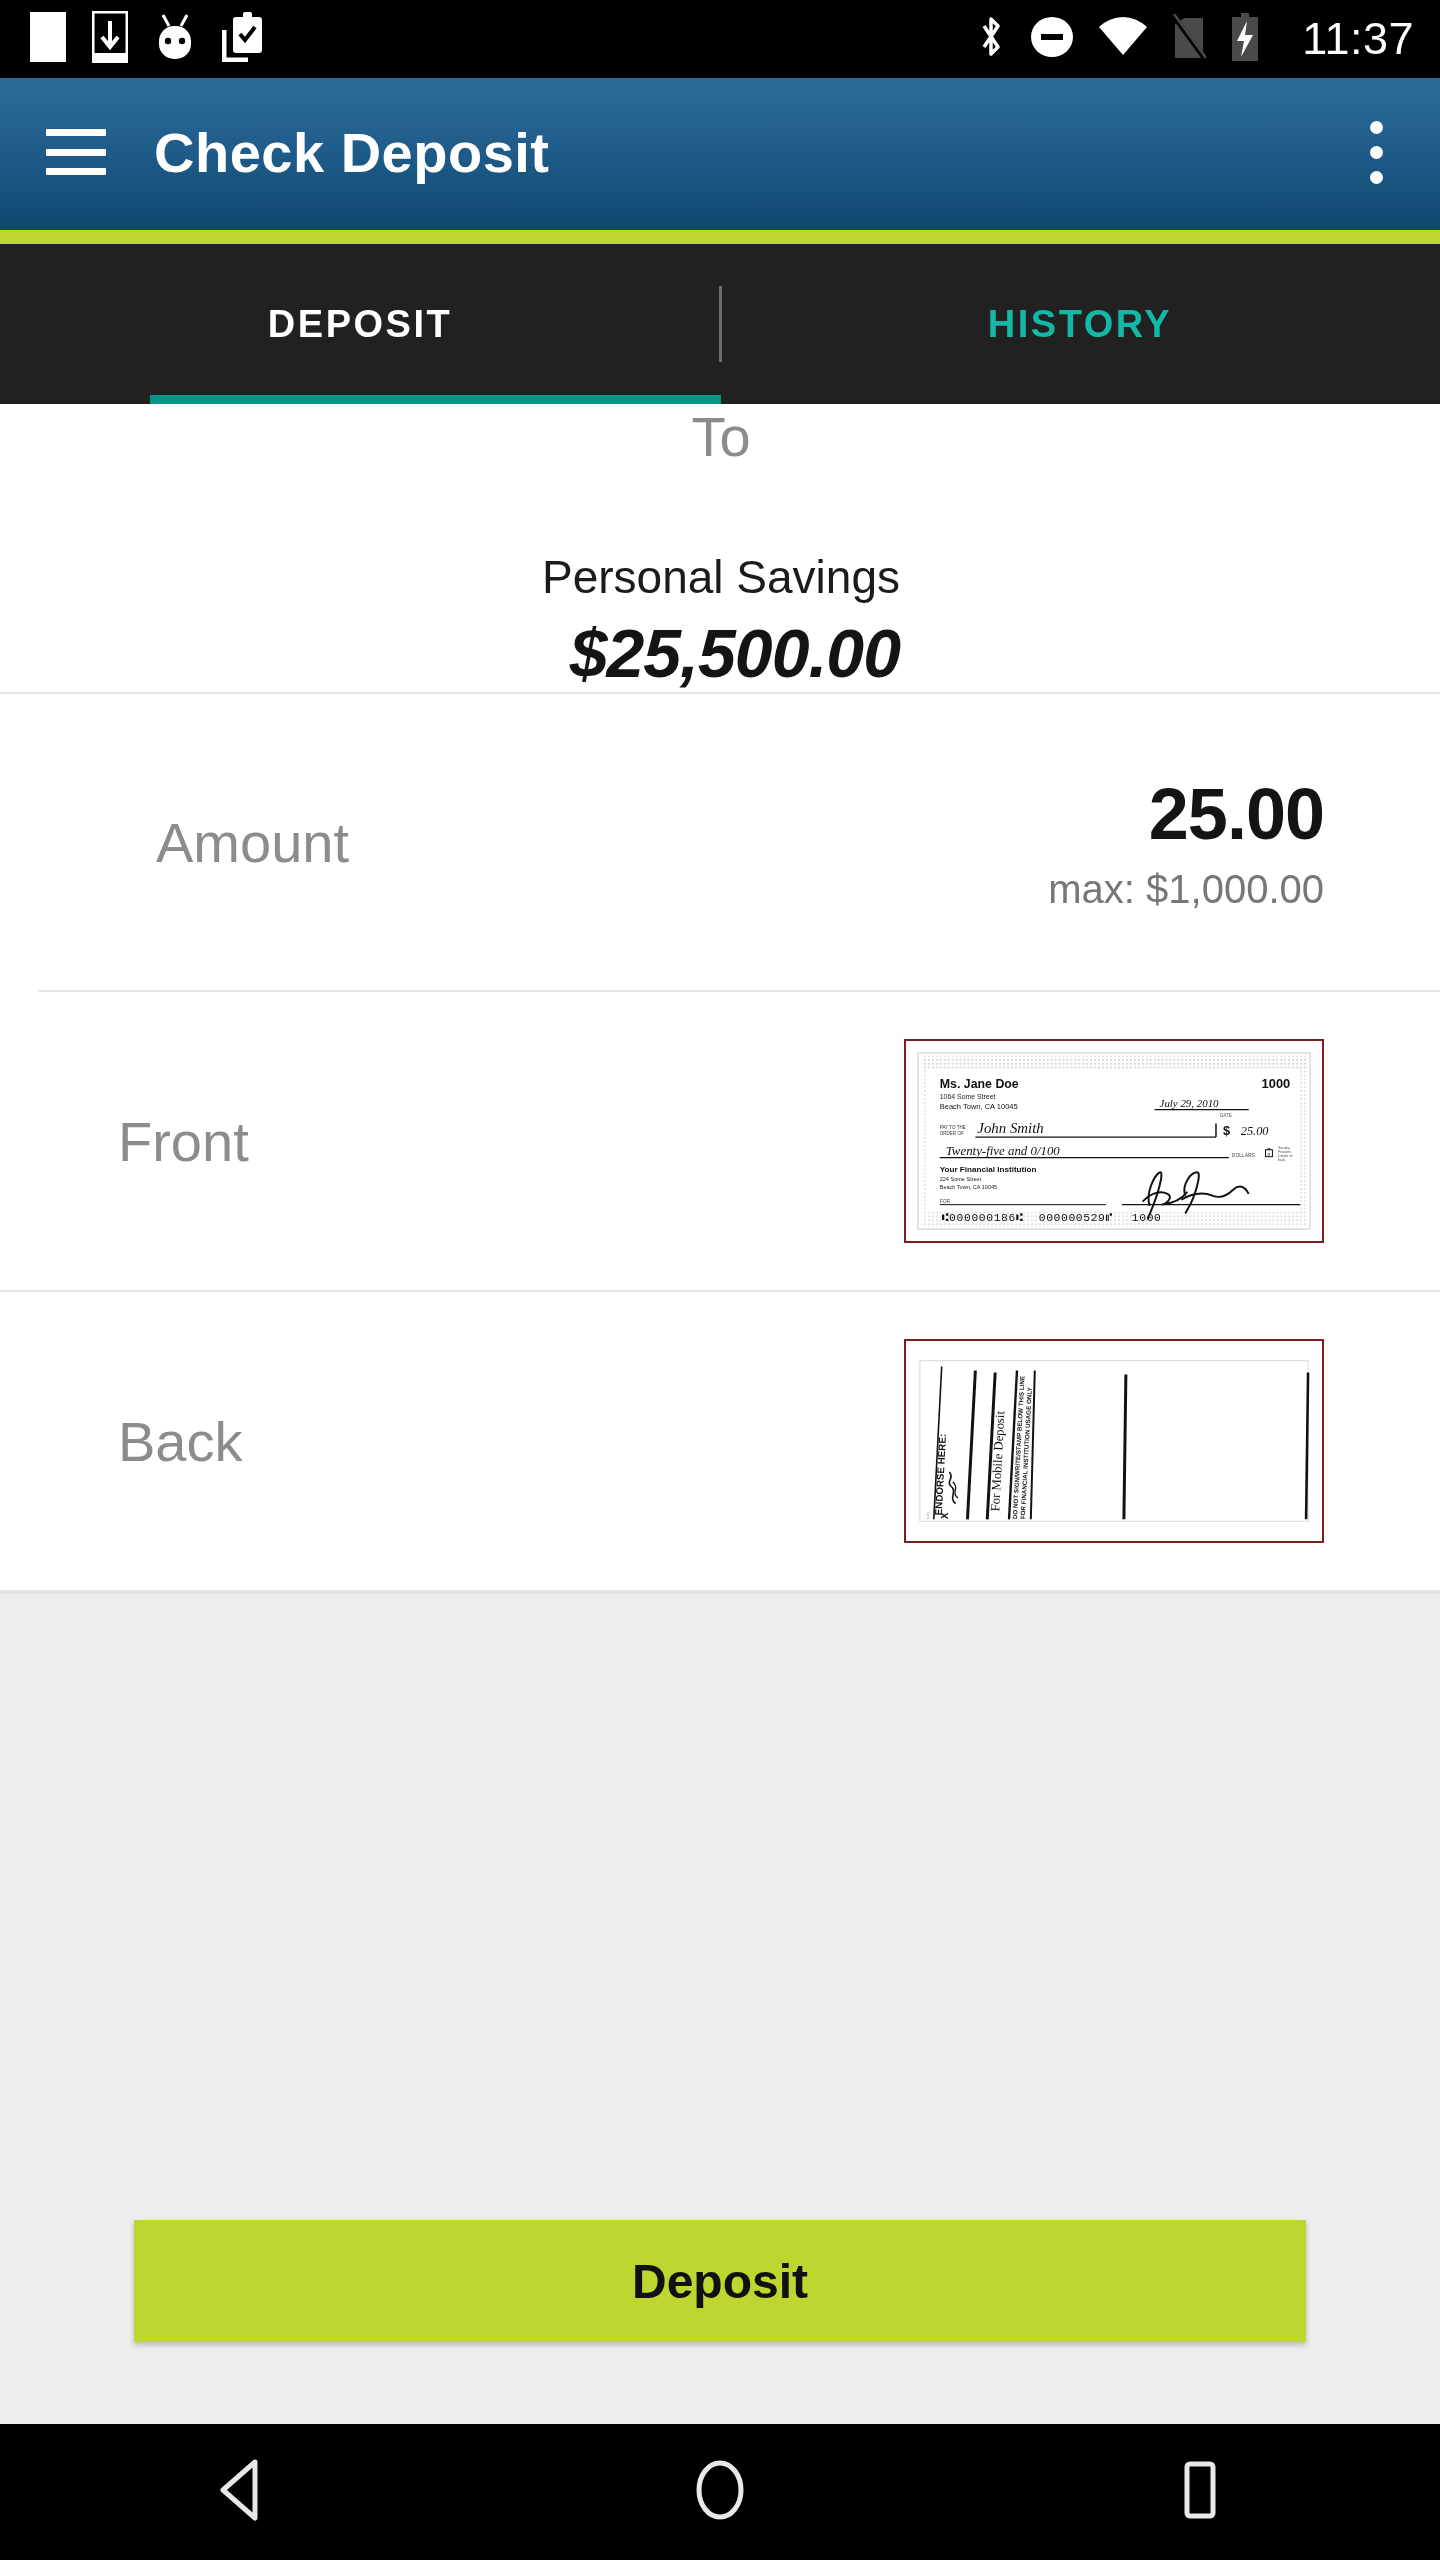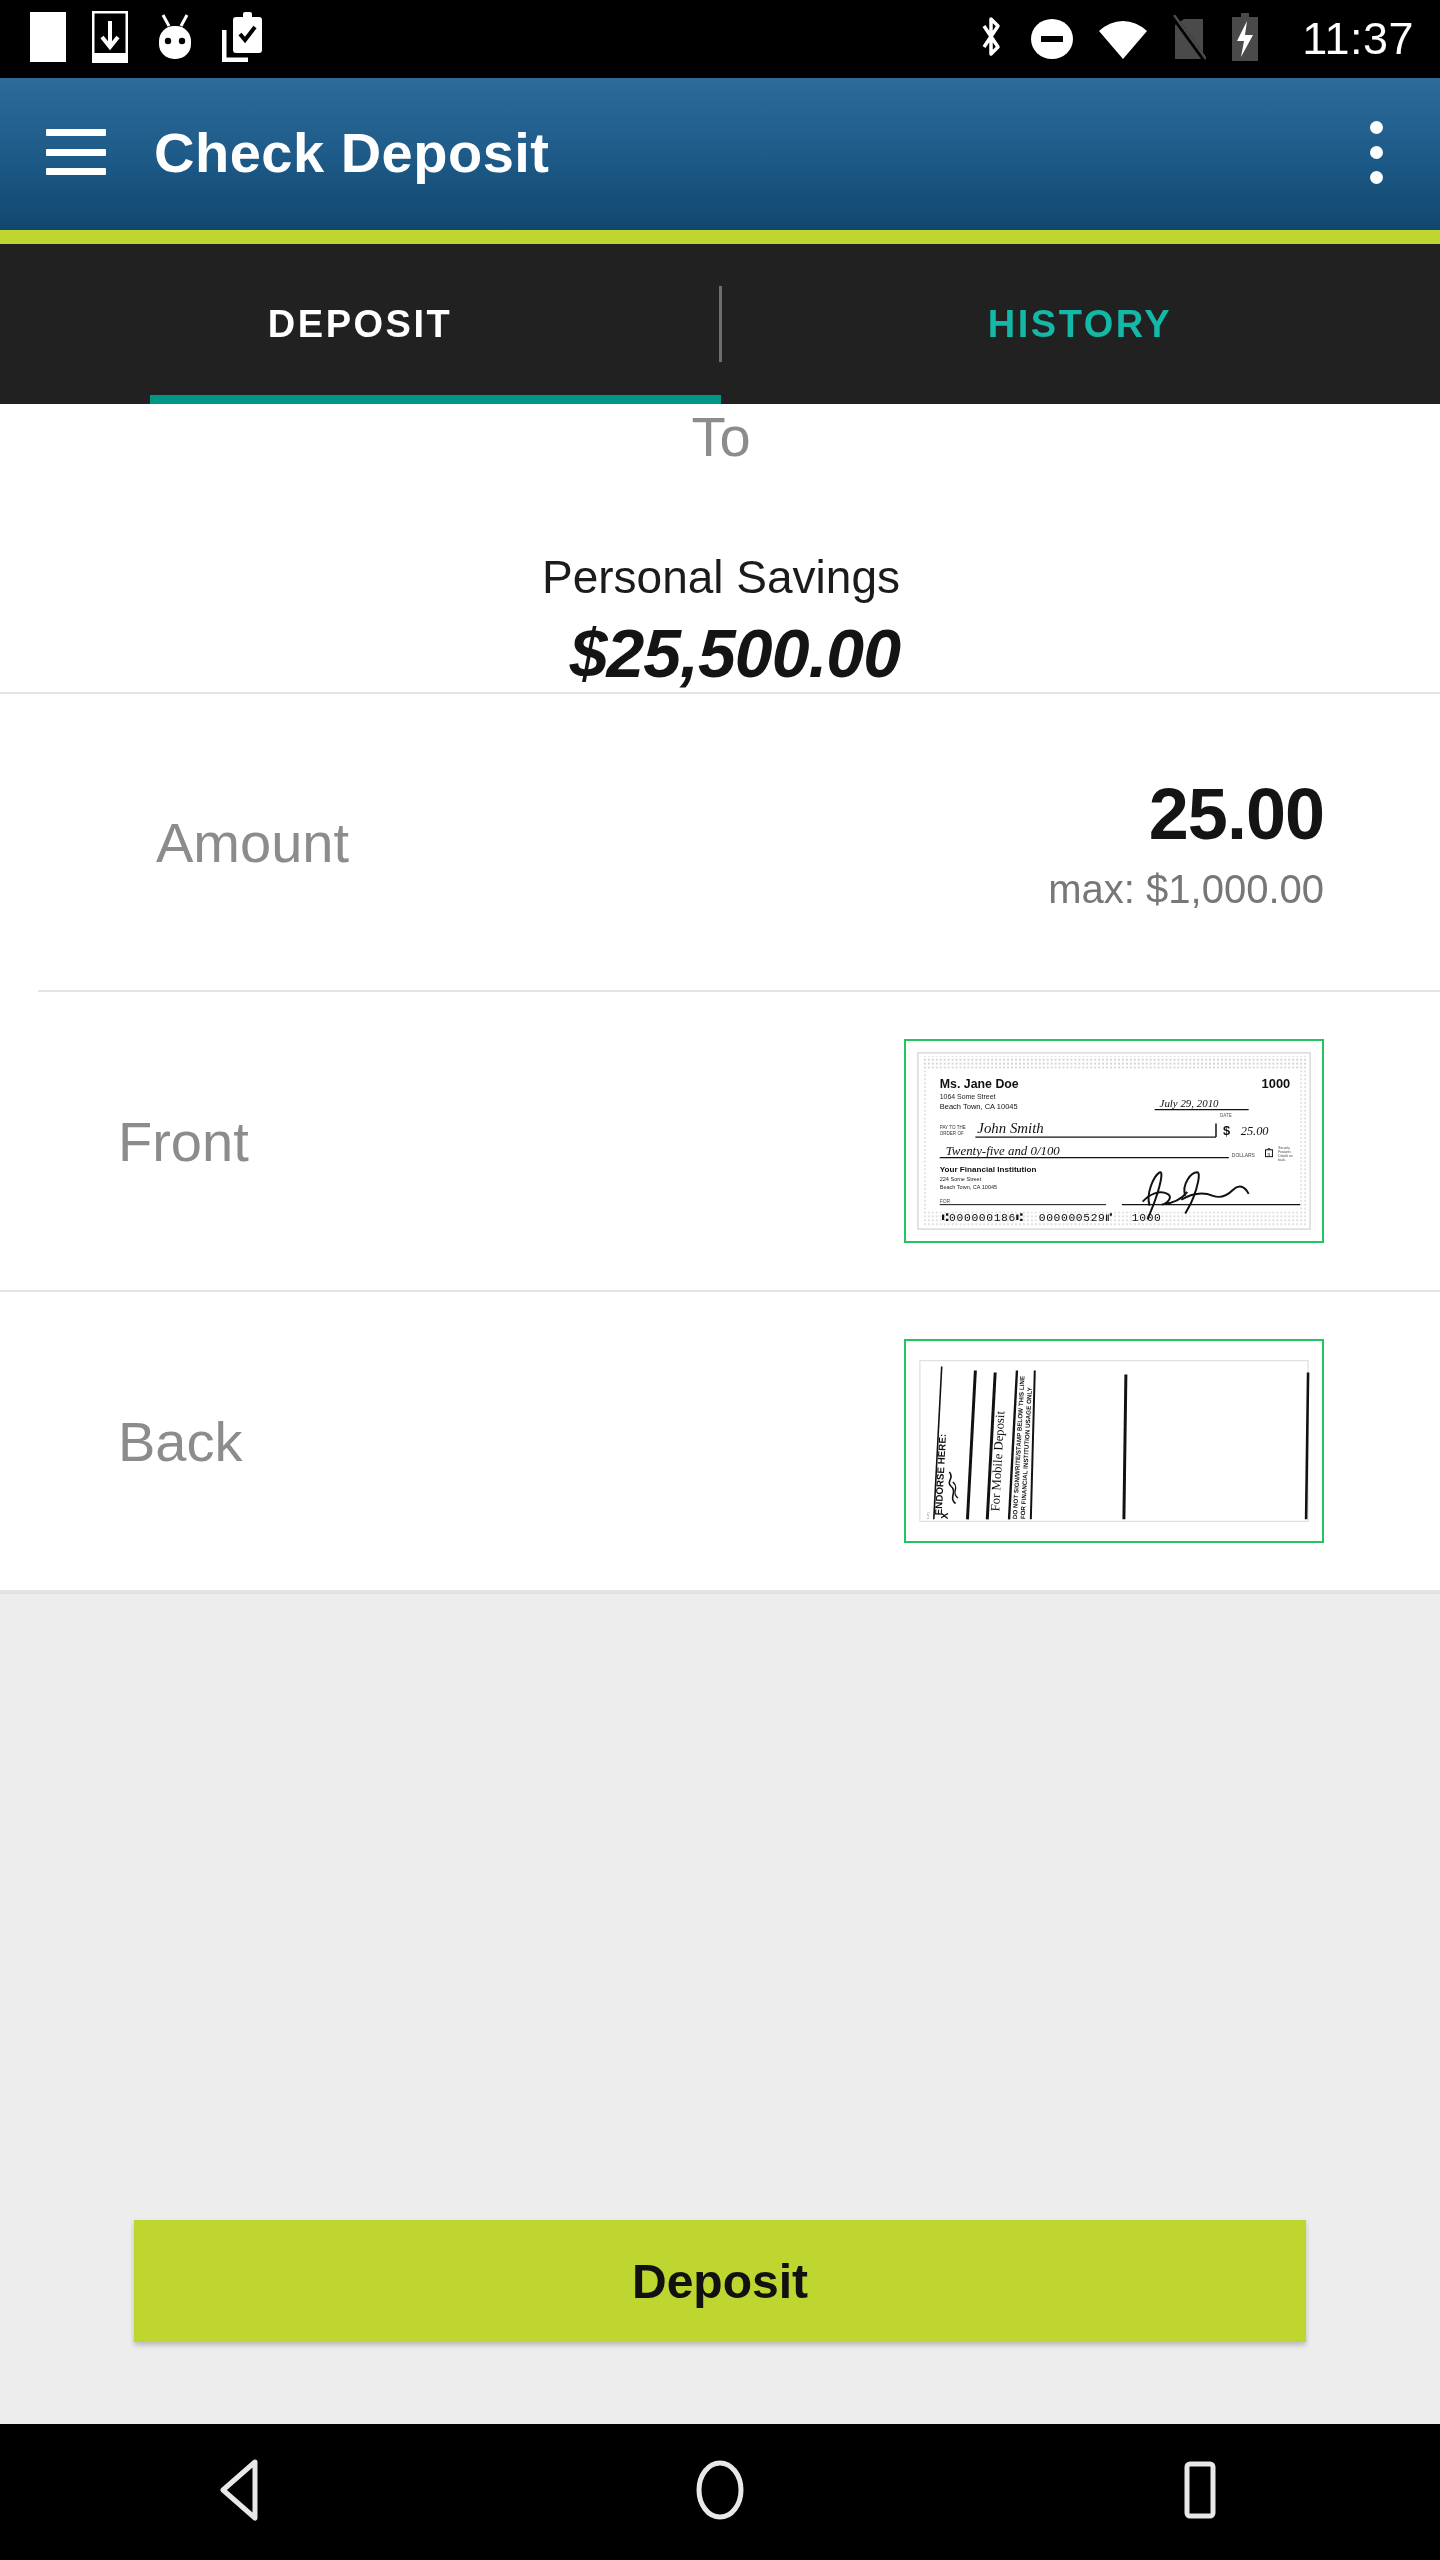--- a/index.html
+++ b/index.html
@@ -11,21 +11,21 @@
   }
   #screen { position:relative; width:1440px; height:2560px; }
 
   
   .statusbar {
     height:78px; background:#000000;
     display:flex; align-items:center;
     padding:0 26px 0 30px;
   }
   .sb-left { display:flex; align-items:center; gap:26px; flex:1; }
-  .sb-right { display:flex; align-items:flex-end; gap:24px; }
+  .sb-right { display:flex; align-items:center; gap:24px; }
   .sb-time {
     color:#ffffff; font-size:45px; letter-spacing:0.5px;
     margin-left:18px; font-weight:400;
   }
   .ic { display:block; }
 
   
   .appbar {
     height:152px;
     background:linear-gradient(to bottom, #2a6695 0%, #1d5a88 40%, #175party 60%, #134c73 100%);
@@ -81,21 +81,21 @@
   .row-amount { height:298px;margin-left:38px; }
   .amt-value { font-size:72px; color:#141414; font-weight:bold; letter-spacing:-1px; }
   .amt-max { font-size:40px; color:#777777; margin-top:12px; }
 
   .row-front { height:300px; }
   .row-back { height:300px; }
 
   
   .thumb {
     width:420px; height:204px; background:#ffffff;
-    border:2px solid #22c55e; padding:6px;
+    border:2px solid #7f1d1d; padding:6px;
   }
   .thumb-inner { width:100%; height:100%; position:relative; overflow:hidden; background:#fff; }
 
   
   .gray-panel {
     background:#ededed; border-top:2px solid #e1e1e1;
     position:relative;
   }
   .deposit-btn-wrap {
     position:absolute; left:134px; bottom:82px; width:1172px; height:122px;

